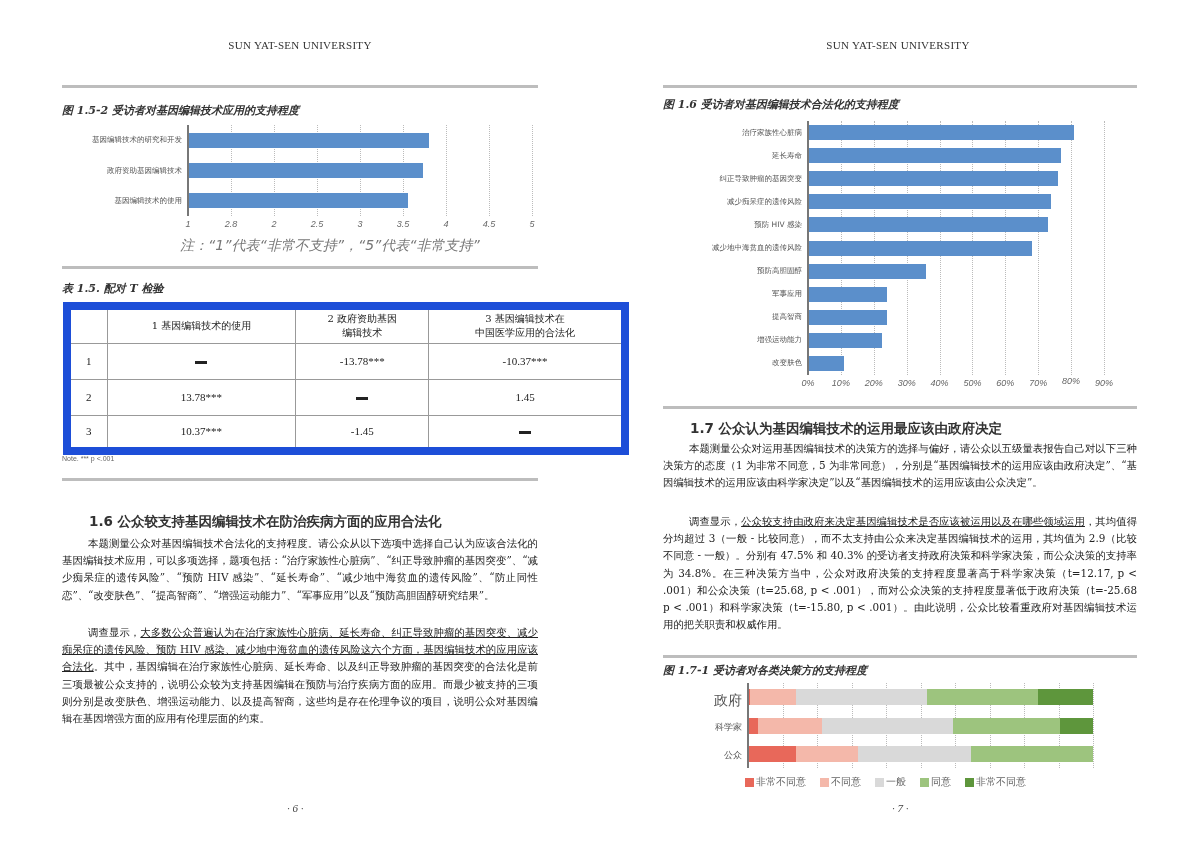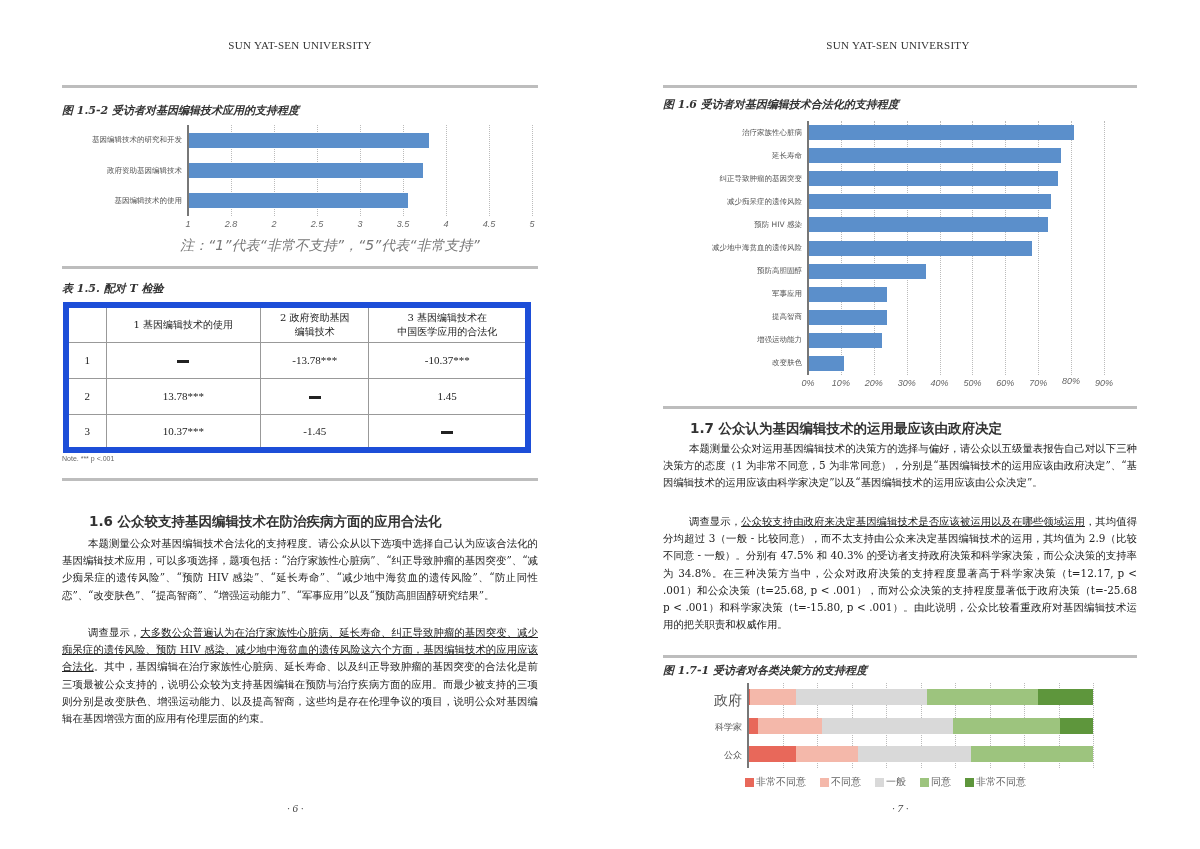--- a/index.html
+++ b/index.html
@@ -24,21 +24,21 @@
   
   .chart { position: absolute; }
   .chart .axis-line { position: absolute; background: #777; width: 2px; }
   .chart .grid { position: absolute; width: 0; border-left: 1px dotted #bbb; }
   .chart .bar { position: absolute; background: #5b8fcb; }
   .chart .cat { position: absolute; font-family: "DejaVu Sans", sans-serif; font-size: 7.5px; color: #555; text-align: right; white-space: nowrap; }
   .chart .tick { position: absolute; font-family: "Liberation Sans", sans-serif; font-style: italic; font-size: 9px; color: #666; transform: translateX(-50%); white-space: nowrap; }
   .chart .note { position: absolute; font-family: "DejaVu Sans", sans-serif; font-style: italic; font-size: 14px; color: #777; white-space: nowrap; }
 
   
-  .ttest { position: absolute; left: 63px; top: 302px; width: 468px; border-collapse: collapse; border: 6px solid #1d4ed8;
+  .ttest { position: absolute; left: 63px; top: 302px; width: 566px; border-collapse: collapse; border: 8px solid #1d4ed8;
     font-family: "Liberation Serif", serif; font-size: 11px; }
   .ttest td, .ttest th { border: 1px solid #999; text-align: center; vertical-align: middle; font-weight: normal; color: #222; }
   .ttest th { height: 37px; line-height: 14px; font-family: "DejaVu Serif", serif; font-size: 10px; }
   .ttest td { height: 36px; }
   .ttest .rowhead { width: 40px; }
   .ttest .dash { display: inline-block; width: 12px; height: 3px; background: #222; vertical-align: middle; }
   .table-note { position: absolute; left: 62px; top: 455px; font-family: "Liberation Sans", sans-serif; font-size: 7px; color: #666; }
 
   .section-title { position: absolute; font-family: "DejaVu Sans", sans-serif; font-weight: bold; font-size: 13.5px; color: #333; white-space: nowrap; }
   .para { position: absolute; font-family: "DejaVu Serif", serif; font-size: 10.4px; line-height: 17.2px; color: #222; text-align: justify; }

